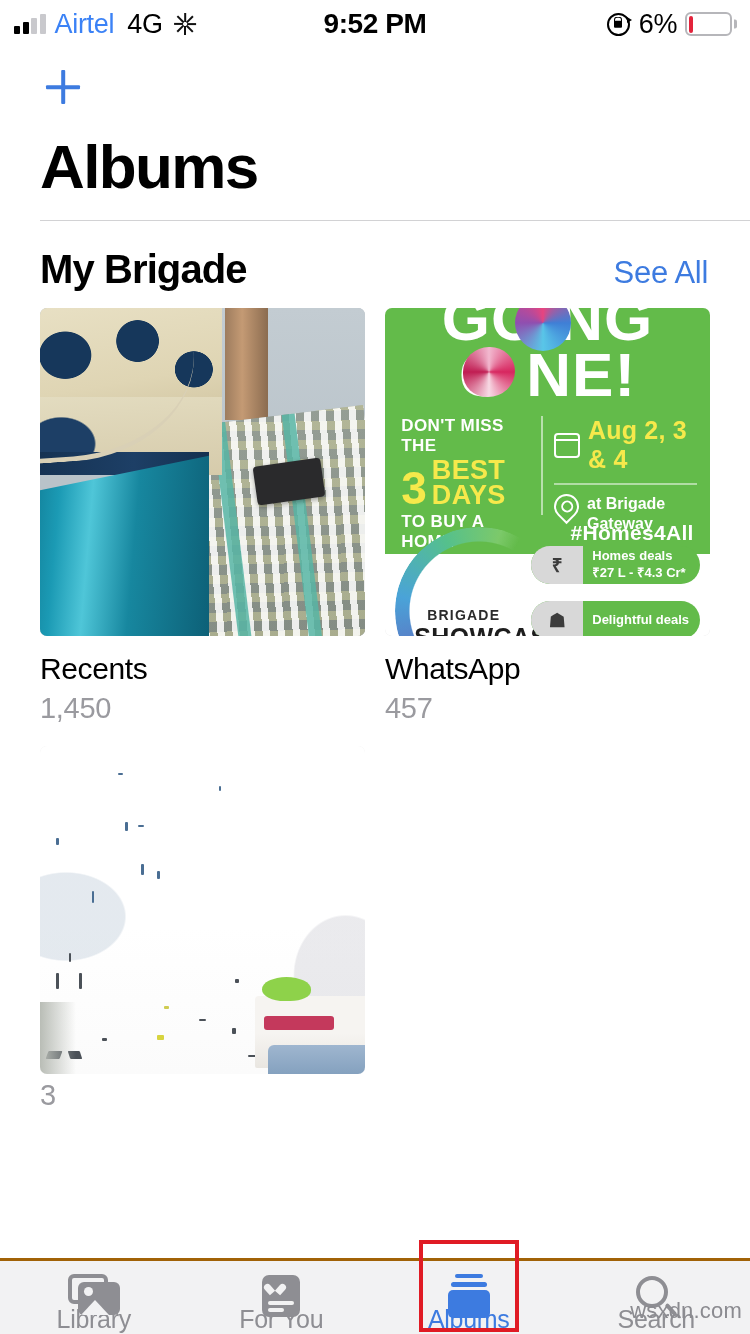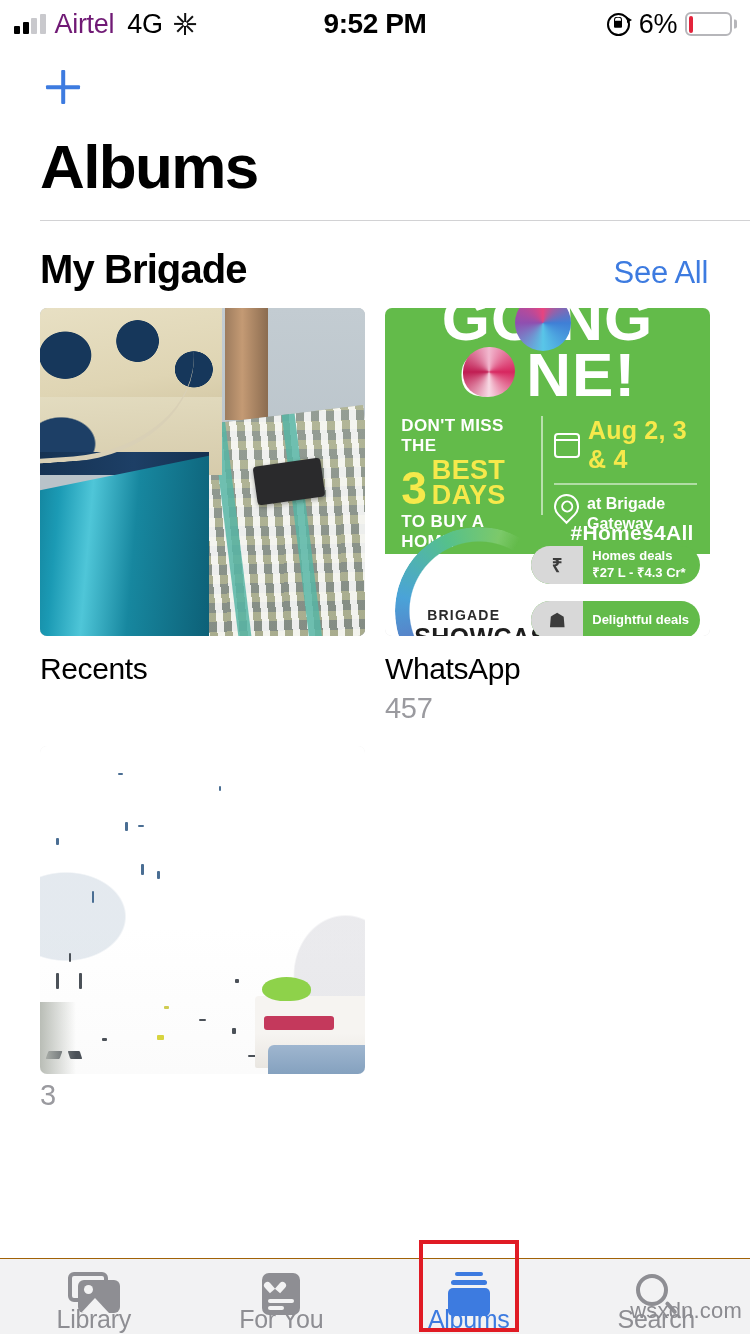--- a/index.html
+++ b/index.html
@@ -21,21 +21,21 @@
     position:relative;
   }
   .sb-left { display:flex; align-items:center; gap:9px; }
   .signal { display:flex; align-items:flex-end; gap:2.5px; height:20px; }
   .signal i { display:block; width:6px; border-radius:1px; background:#c9c9cd; }
   .signal i.on { background:#000; }
   .signal i:nth-child(1){ height:8px; }
   .signal i:nth-child(2){ height:12px; }
   .signal i:nth-child(3){ height:16px; }
   .signal i:nth-child(4){ height:20px; }
-  .carrier { font-size:27px; color:#701a75; letter-spacing:-0.3px; }
+  .carrier { font-size:27px; color:#3b82f6; letter-spacing:-0.3px; }
   .netmode { font-size:27px; color:#000; letter-spacing:-0.3px; margin-left:4px; }
   .spinner { width:22px; height:22px; position:relative; margin-left:2px; }
   .spinner b {
     position:absolute; left:50%; top:50%;
     width:2.2px; height:9px; background:#111;
     transform-origin:50% 0;
     margin-left:-1.1px;
   }
   .sb-center {
     position:absolute; left:0; right:0; top:0; height:48px;
@@ -345,21 +345,21 @@
     position:absolute; left:0; bottom:0; width:11%; height:22%;
     background:linear-gradient(90deg,#b9bdb6,rgba(255,255,255,0));
   }
   .ph-fav .darkbit { position:absolute; background:#4b5158; border-radius:1px; }
 
   
   .tabbar {
     position:absolute; left:0; right:0; bottom:0;
     height:76px;
     background:#f2f2f3;
-    border-top:1px solid #a16207;
+    border-top:3px solid #a16207;
     display:flex;
   }
   .tab {
     flex:1;
     display:flex; flex-direction:column;
     align-items:center; justify-content:flex-start;
     padding-top:13px;
     cursor:pointer;
     position:relative;
   }
@@ -516,20 +516,21 @@
         <div class="curtain-mid"></div>
         <div class="curtain-band"></div>
         <div class="curtain-teal"></div>
         <div class="swag"></div>
         <div class="charger"></div>
         <div class="cable c1"></div>
         <div class="cable c2"></div>
       </div>
     </div>
     <div class="album-name">Recents</div>
+    <div class="album-count">1,450</div>
   </div>
 
   <div class="album">
     <div class="thumb">
       <div class="ph-ad">
         <div class="green"></div>
         <div class="hl1">GOING</div>
         <div class="swirl-a"></div>
         <div class="hl2">G NE!</div>
         <div class="swirl-b"></div>

